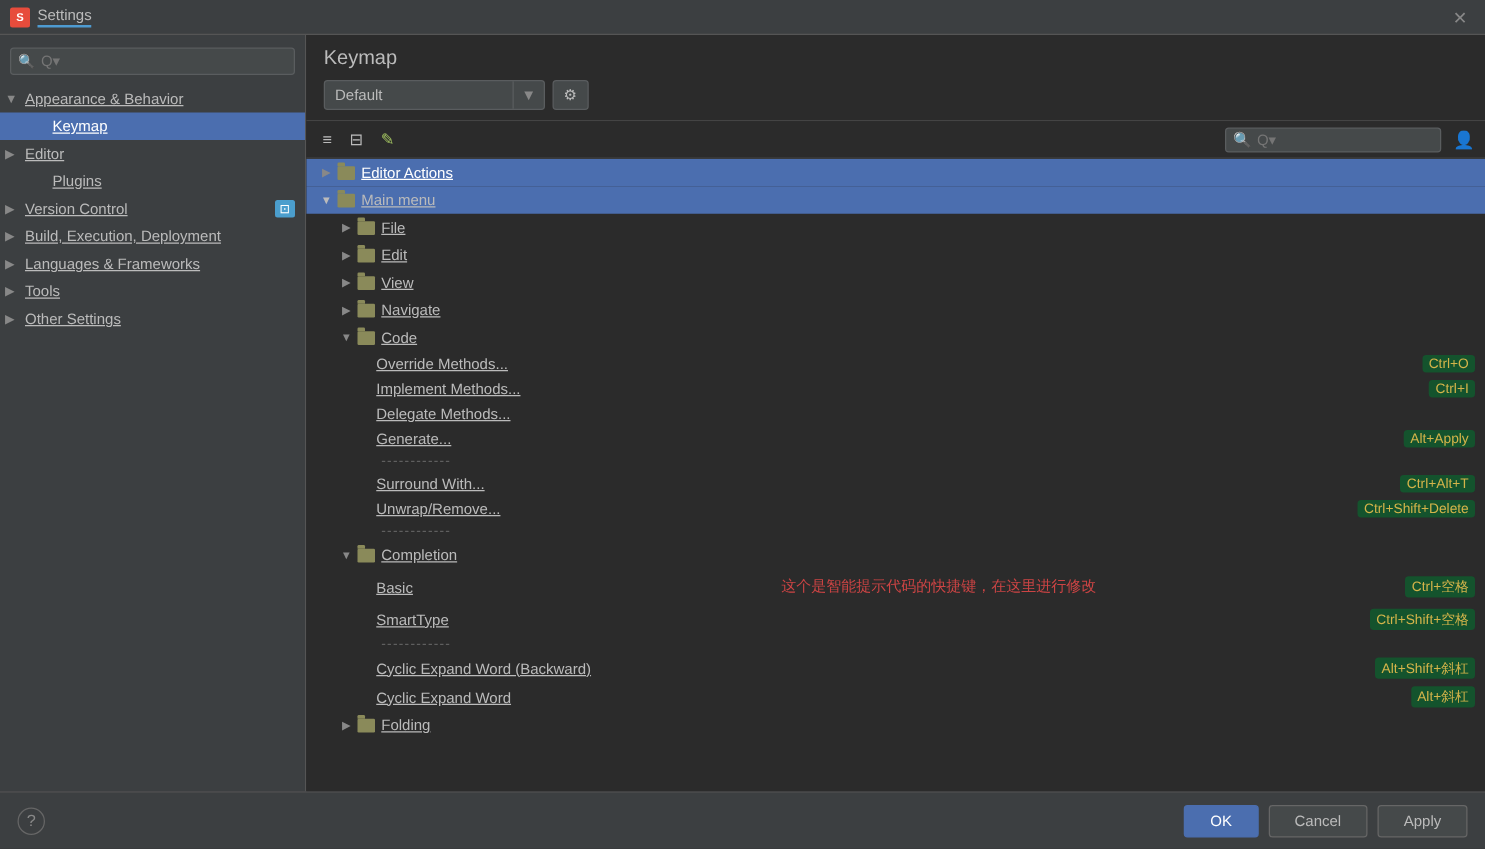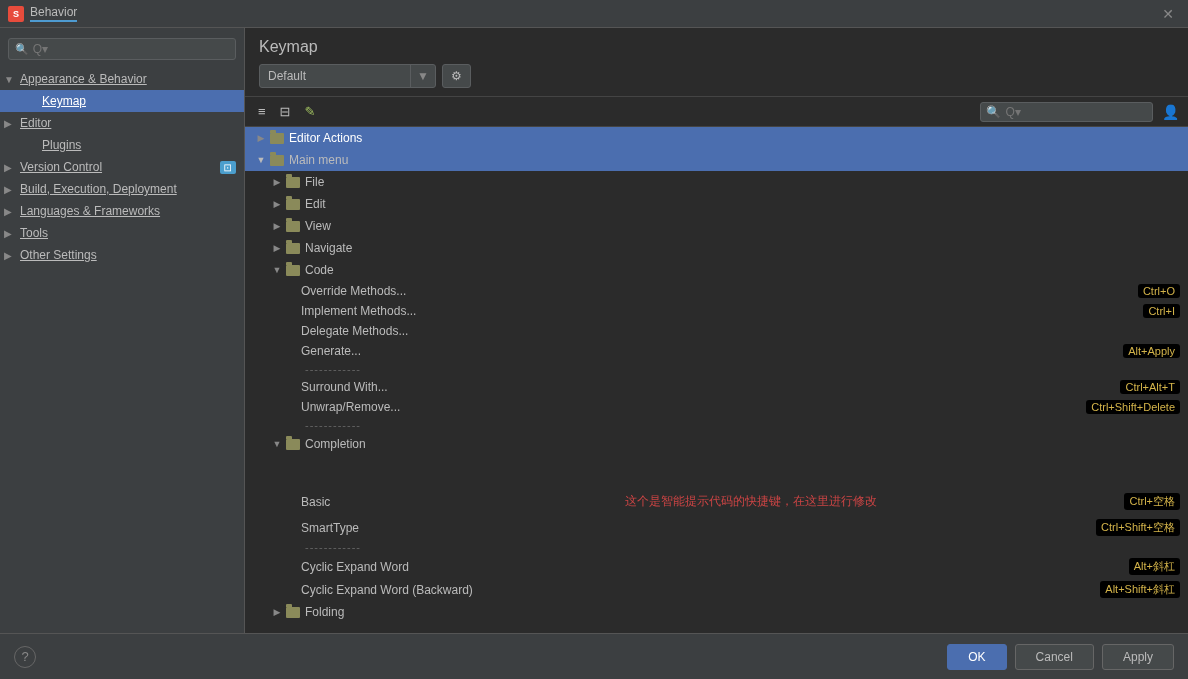--- a/index.html
+++ b/index.html
@@ -256,25 +256,25 @@
     .folder-img::before {
       content: '';
       position: absolute;
       top: -3px;
       left: 0;
       width: 6px;
       height: 3px;
       background: #8a8a5a;
       border-radius: 1px 1px 0 0;
     }
-    .tree-label { flex: 1; font-size: 12px; }
+    .tree-label { flex: 1; font-size: 12px; text-decoration: underline; }
     .tree-shortcut {
       margin-left: auto;
       margin-right: 8px;
-      background: #000000;
+      background: #14532d;
       color: #d4b44a;
       border-radius: 3px;
       padding: 1px 5px;
       font-size: 11px;
       white-space: nowrap;
     }
     .tree-separator {
       color: #666;
       padding: 2px 8px 2px 60px;
       font-size: 11px;
@@ -336,21 +336,21 @@
       position: absolute;
       left: 380px;
       white-space: nowrap;
     }
   </style>
 </head>
 <body>
 
 <div class="titlebar">
   <div class="titlebar-icon">S</div>
-  <span class="titlebar-title">Behavior</span>
+  <span class="titlebar-title">Settings</span>
   <div class="titlebar-close">✕</div>
 </div>
 
 <div class="main-container">
 
   <div class="sidebar">
     <div class="search-bar">
       <span class="search-icon-left">🔍</span>
       <input class="search-input-left" type="text" placeholder="Q▾" style="">
     </div>
@@ -528,47 +528,47 @@
 
       <div class="tree-item">
         <span style="width:24px;display:inline-block"></span>
         <span class="tree-expand">▼</span>
         <span class="tree-folder-icon">
             <span class="folder-img"></span>
           </span>
         <span class="tree-label">Completion</span>
       </div>
 
-      <div class="annotation-row" style="position:relative;margin-top:32px;">
+      <div class="annotation-row" style="position:relative;">
         <div class="tree-item" style="width:100%;display:flex;align-items:center;">
           <span style="width:56px;display:inline-block"></span>
           <span class="tree-label">Basic</span>
           <span class="chinese-annotation">这个是智能提示代码的快捷键，在这里进行修改</span>
           <span class="tree-shortcut">Ctrl+空格</span>
         </div>
       </div>
 
       <div class="tree-item">
         <span style="width:56px;display:inline-block"></span>
         <span class="tree-label">SmartType</span>
         <span class="tree-shortcut">Ctrl+Shift+空格</span>
       </div>
 
       <div class="tree-separator">------------</div>
 
       <div class="tree-item">
         <span style="width:56px;display:inline-block"></span>
+        <span class="tree-label">Cyclic Expand Word (Backward)</span>
+        <span class="tree-shortcut">Alt+Shift+斜杠</span>
+      </div>
+
+      <div class="tree-item">
+        <span style="width:56px;display:inline-block"></span>
         <span class="tree-label">Cyclic Expand Word</span>
         <span class="tree-shortcut">Alt+斜杠</span>
-      </div>
-
-      <div class="tree-item">
-        <span style="width:56px;display:inline-block"></span>
-        <span class="tree-label">Cyclic Expand Word (Backward)</span>
-        <span class="tree-shortcut">Alt+Shift+斜杠</span>
       </div>
 
       <div class="tree-item">
         <span style="width:24px;display:inline-block"></span>
         <span class="tree-expand">▶</span>
         <span class="tree-folder-icon">
             <span class="folder-img"></span>
           </span>
         <span class="tree-label">Folding</span>
       </div>

